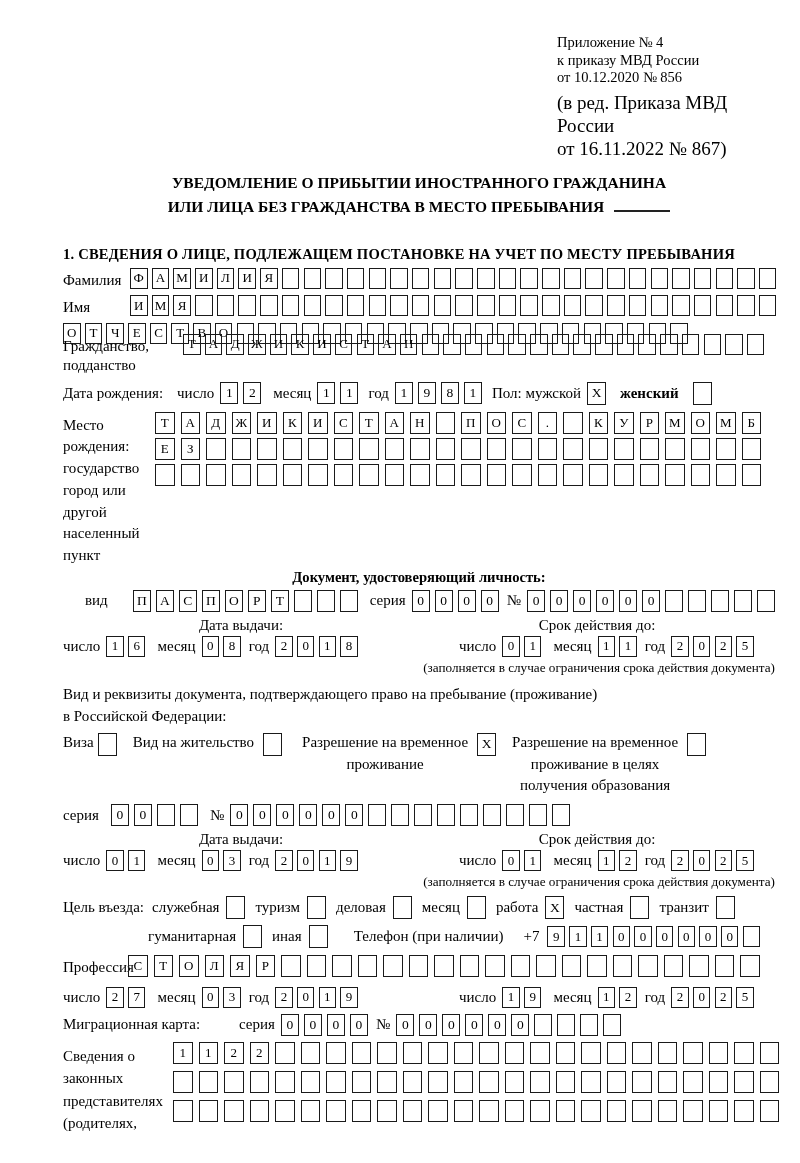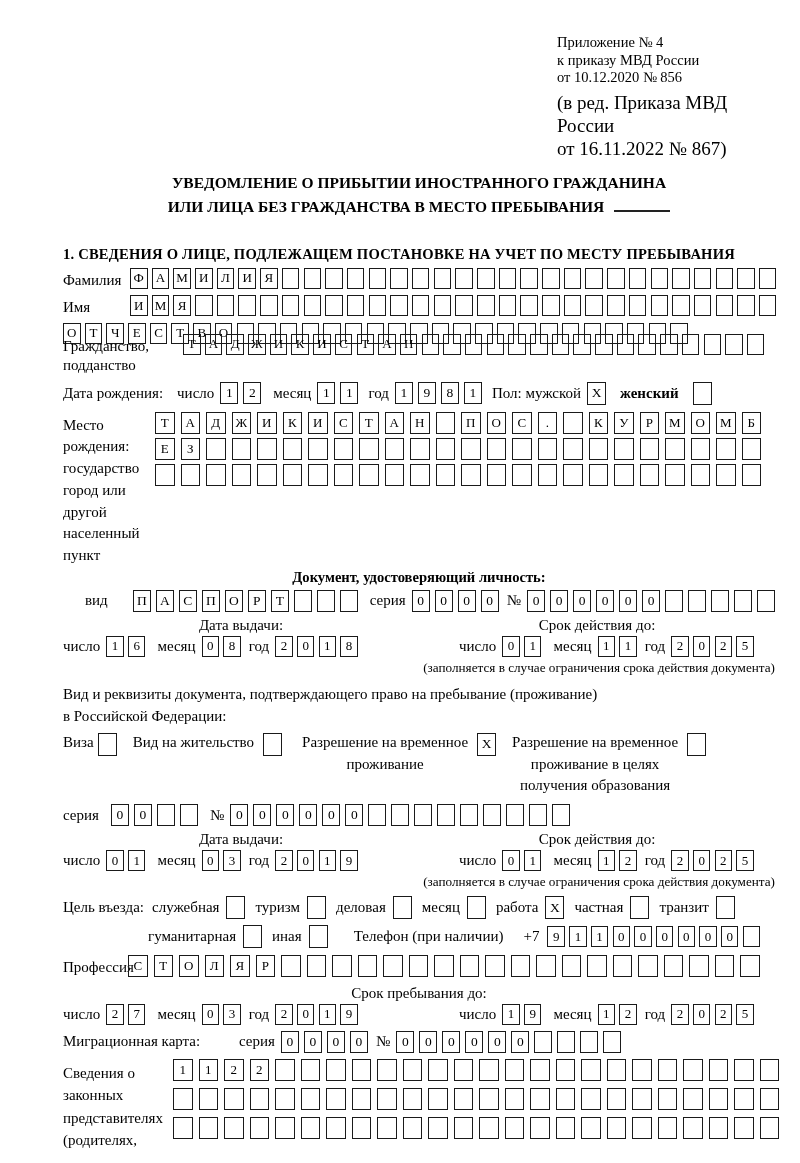--- a/index.html
+++ b/index.html
@@ -583,21 +583,20 @@
         <div class="cell"></div>
         <div class="cell"></div>
         <div class="cell"></div>
         <div class="cell"></div>
         <div class="cell"></div>
         <div class="cell"></div>
       </div>
   </div>
 
   <div class="dates-head" style="margin-top:7px;">
-    <div class="dh-right">Срок пребывания до:</div>
   </div>
   <div class="dates-row">
     <div class="dr-left">
       <span class="dl">число</span>
       <div class="cells">
           <div class="cell">2</div>
           <div class="cell">7</div>
         </div>
       <span class="dl ml12">месяц</span>
       <div class="cells">

